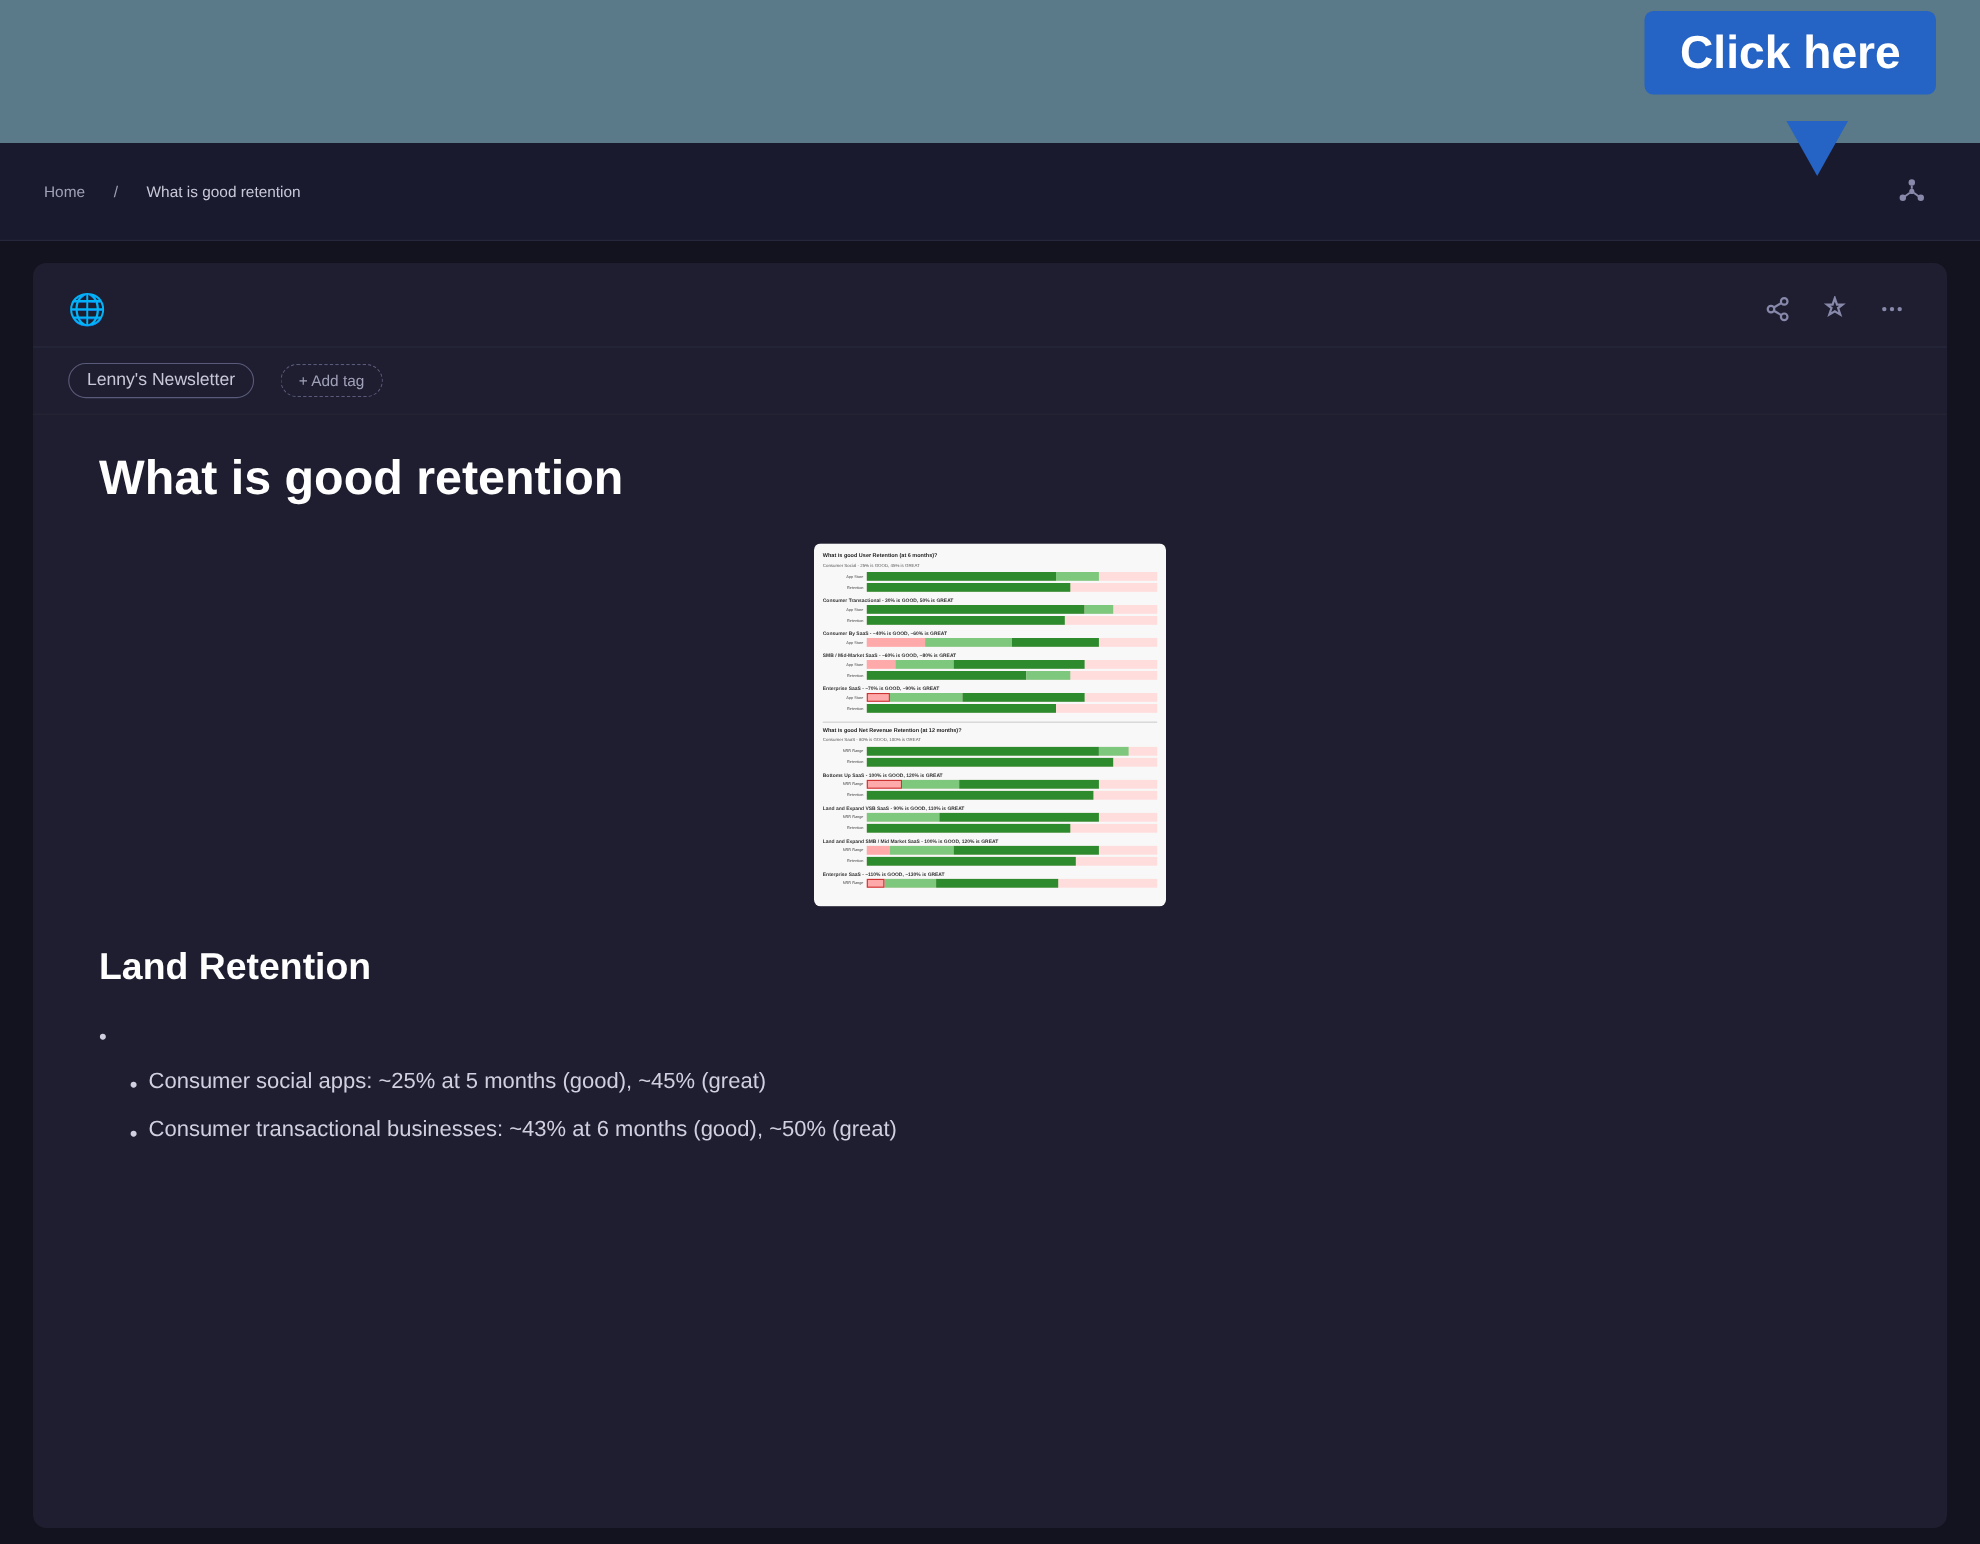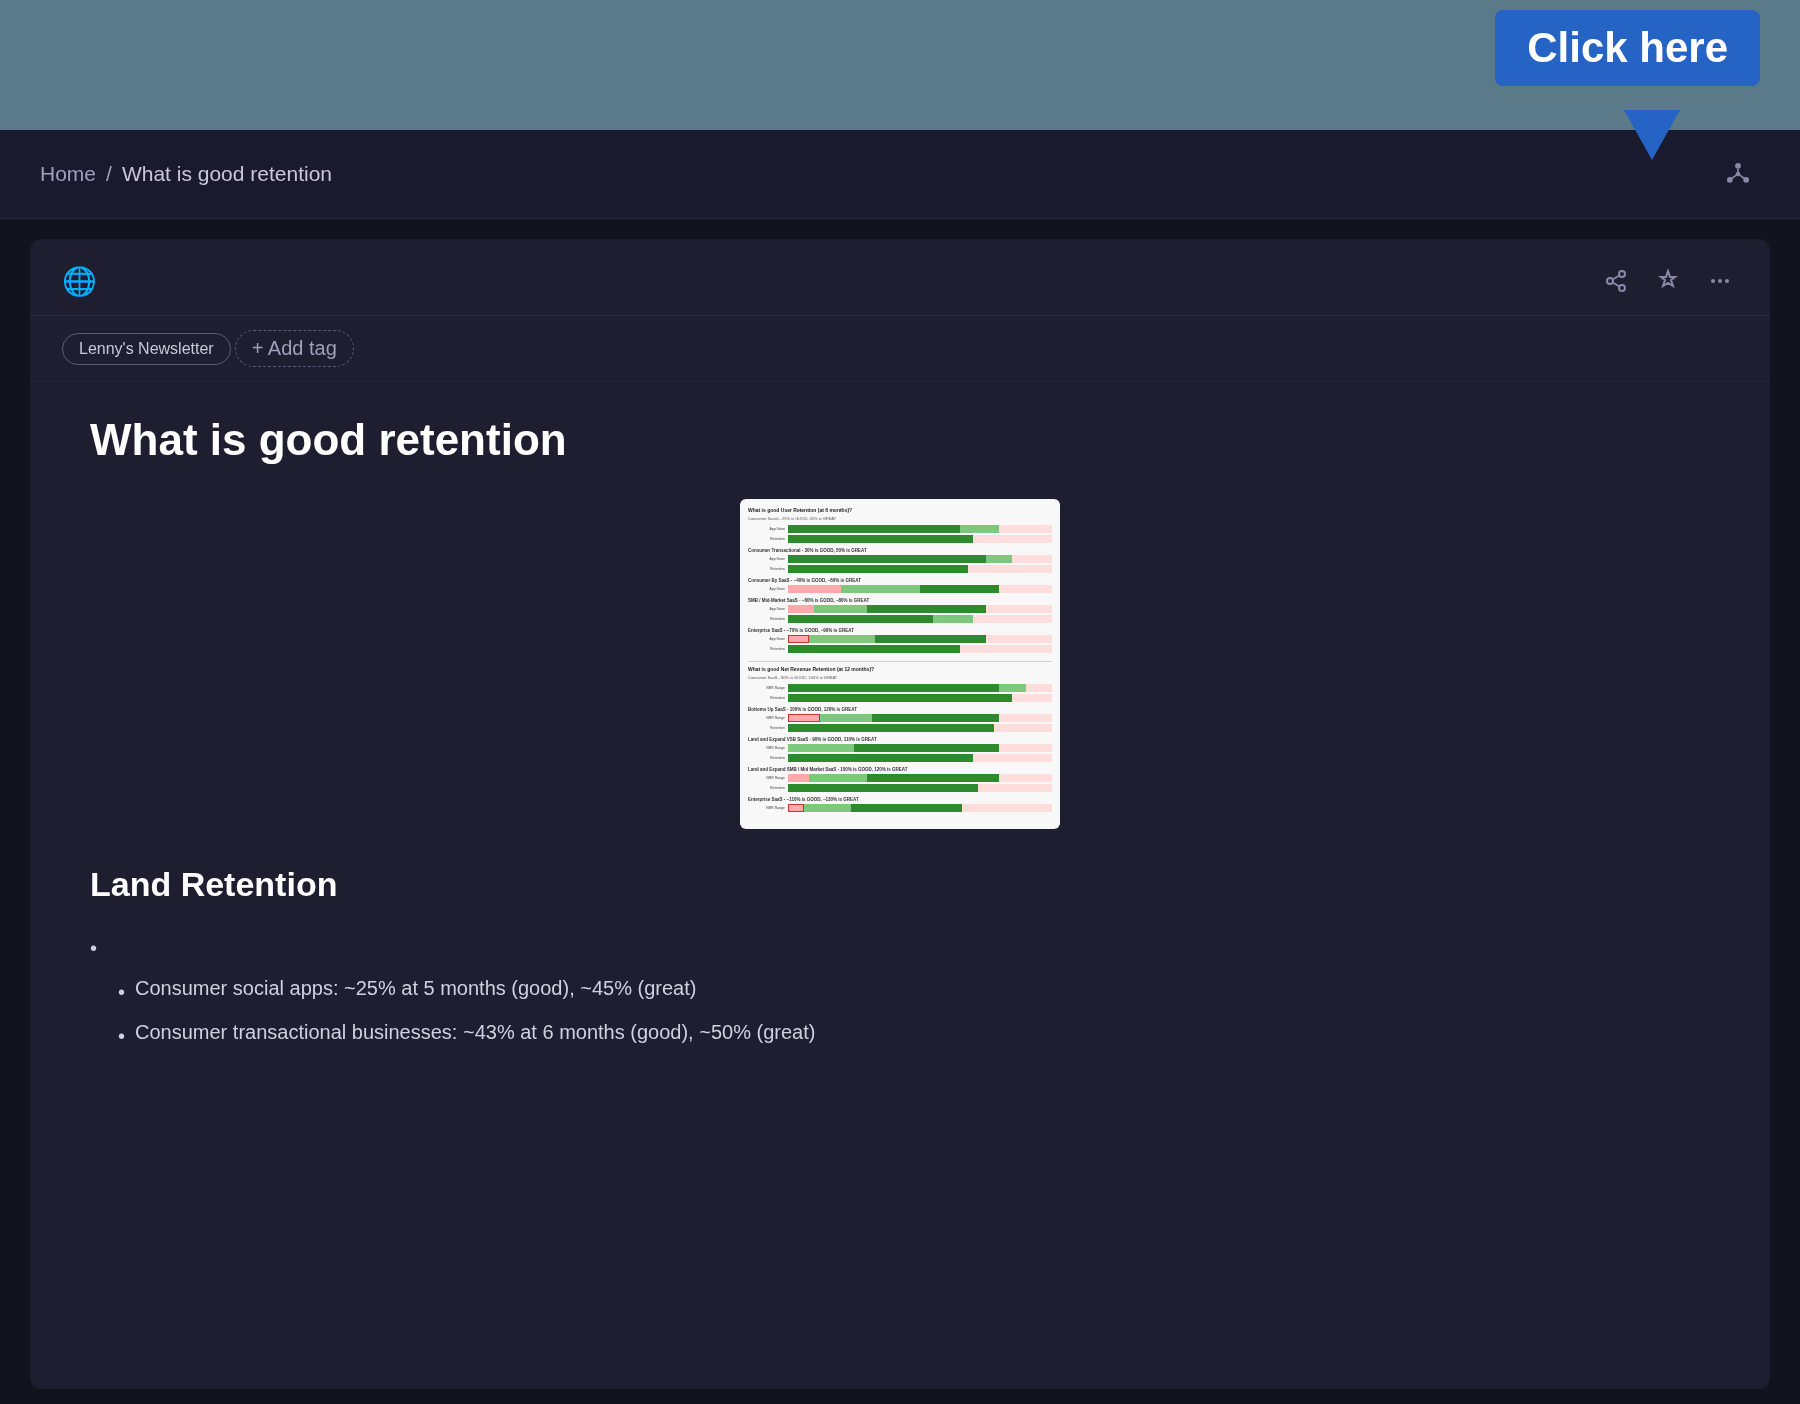--- a/index.html
+++ b/index.html
@@ -63,23 +63,23 @@
       padding: 22px 40px;
       display: flex;
       align-items: center;
       justify-content: space-between;
       border-bottom: 1px solid #2a2a3e;
     }
 
     .breadcrumb {
       display: flex;
       align-items: center;
-      gap: 10px;
+      gap: 26px;
       color: #a0a0b8;
-      font-size: 21px;
+      font-size: 14px;
       text-align: center;
     }
 
     .breadcrumb-home {
       color: #a0a0b8;
     }
 
     .breadcrumb-separator {
       color: #a0a0b8;
     }
@@ -143,41 +143,41 @@
       padding: 6px;
       border-radius: 6px;
       display: flex;
       align-items: center;
     }
 
     .tags-row {
       padding: 14px 32px;
       display: flex;
       align-items: center;
-      gap: 4px;
+      gap: 24px;
       border-bottom: 1px solid #252535;
     }
 
     .tag-pill {
       border: 1px solid #5a5a7a;
       background: transparent;
       color: #c8c8d8;
       padding: 6px 16px;
       border-radius: 20px;
       font-size: 16px;
       cursor: pointer;
     }
 
     .add-tag-btn {
       border: 1px dashed #5a5a7a;
       background: transparent;
       color: #a0a0b8;
       padding: 6px 16px;
       border-radius: 20px;
-      font-size: 20px;
+      font-size: 14px;
       cursor: pointer;
       display: flex;
       align-items: center;
       gap: 6px;
     }
 
     .article-content {
       padding: 32px 60px 40px 60px;
     }
 

